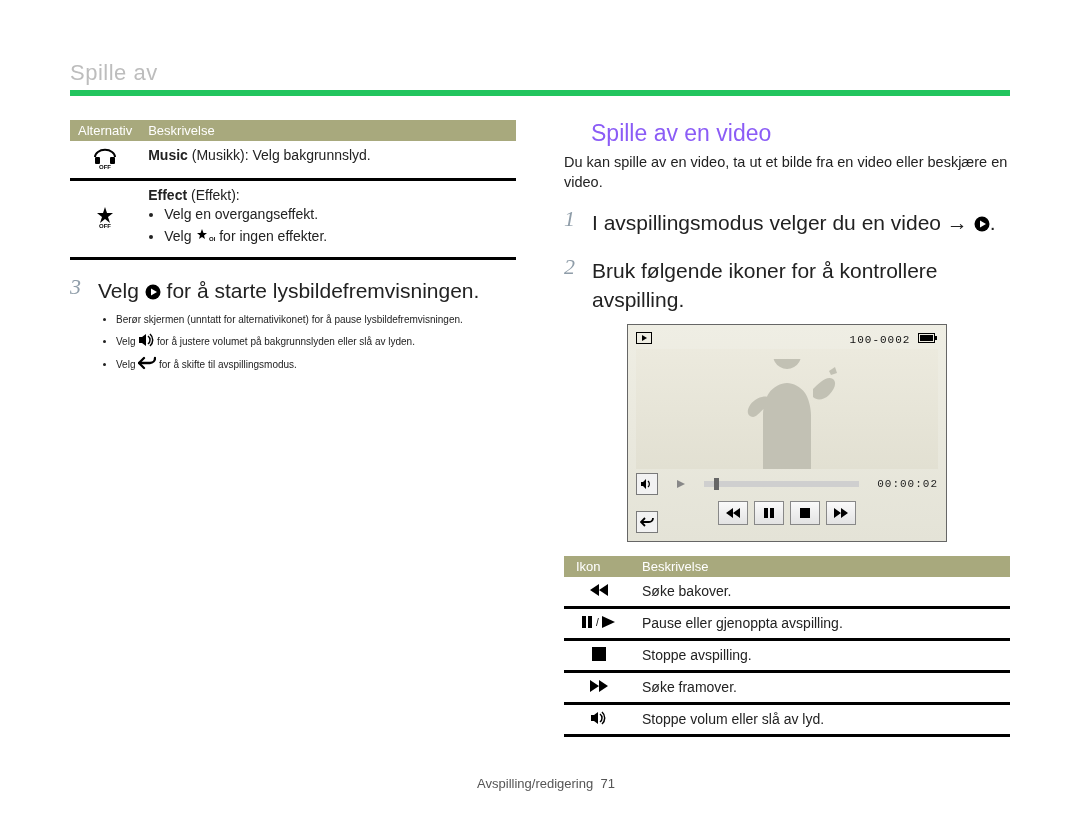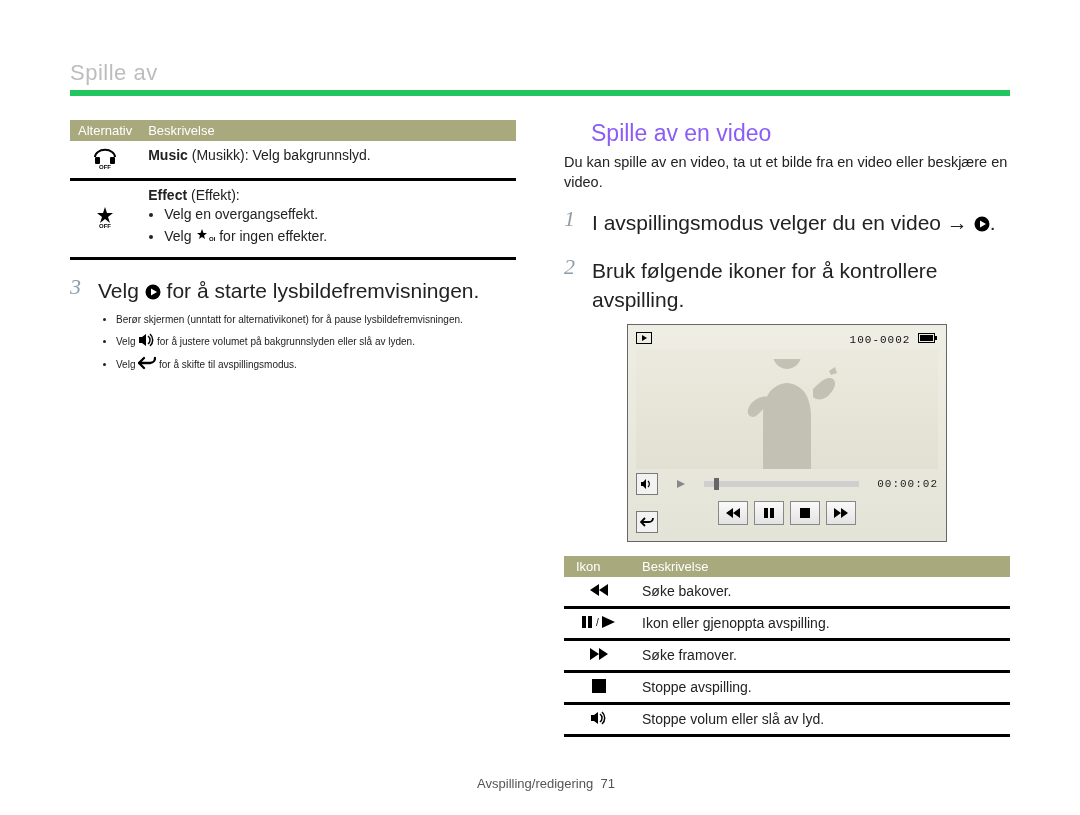--- a/index.html
+++ b/index.html
@@ -405,37 +405,37 @@
           </tr>
           <tr>
             <td class="icon-cell">
               <svg width="34" height="14" viewBox="0 0 34 14">
                 <rect x="0" y="1" width="4" height="12" fill="#000"></rect>
                   <rect x="6" y="1" width="4" height="12" fill="#000"></rect>
                 <text x="14" y="11" font-size="10" fill="#000">/</text>
                 <path d="M20 1 L33 7 L20 13 Z" fill="#000"></path>
               </svg>
             </td>
-            <td>Ikon eller gjenoppta avspilling.</td>
+            <td>Pause eller gjenoppta avspilling.</td>
+          </tr>
+          <tr>
+            <td class="icon-cell">
+              <svg width="14" height="14" viewBox="0 0 14 14">
+                  <rect x="0" y="0" width="14" height="14" fill="#000"></rect>
+                </svg>
+            </td>
+            <td>Stoppe avspilling.</td>
           </tr>
           <tr>
             <td class="icon-cell">
               <svg width="20" height="14" viewBox="0 0 20 14">
                   <path d="M1 1 L10 7 L1 13 Z M10 1 L19 7 L10 13 Z" fill="#000"></path>
                 </svg>
             </td>
             <td>Søke framover.</td>
-          </tr>
-          <tr>
-            <td class="icon-cell">
-              <svg width="14" height="14" viewBox="0 0 14 14">
-                  <rect x="0" y="0" width="14" height="14" fill="#000"></rect>
-                </svg>
-            </td>
-            <td>Stoppe avspilling.</td>
           </tr>
           <tr>
             <td class="icon-cell">
               <svg width="18" height="14" viewBox="0 0 18 14">
                 <path d="M1 4 H4 L8 1 V13 L4 10 H1 Z" fill="#000"></path>
                 <path d="M10 3 A5 5 0 0 1 10 11" fill="none" stroke="#000" stroke-width="1.5"></path>
                 <path d="M12 1 A8 8 0 0 1 12 13" fill="none" stroke="#000" stroke-width="1.5"></path>
               </svg>
             </td>
             <td>Stoppe volum eller slå av lyd.</td>

